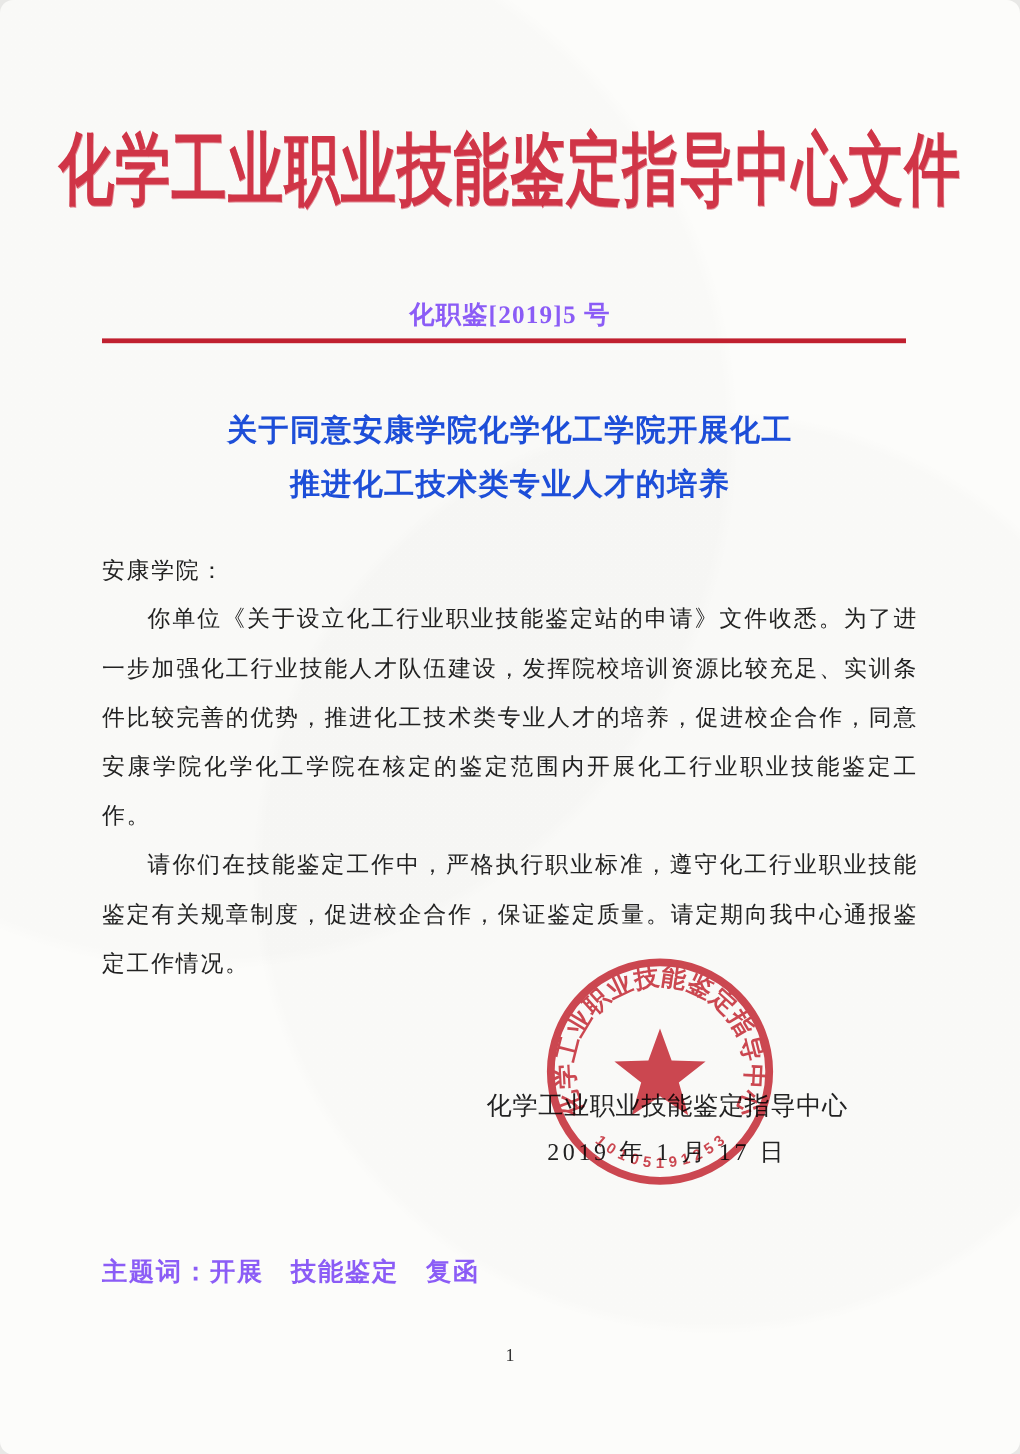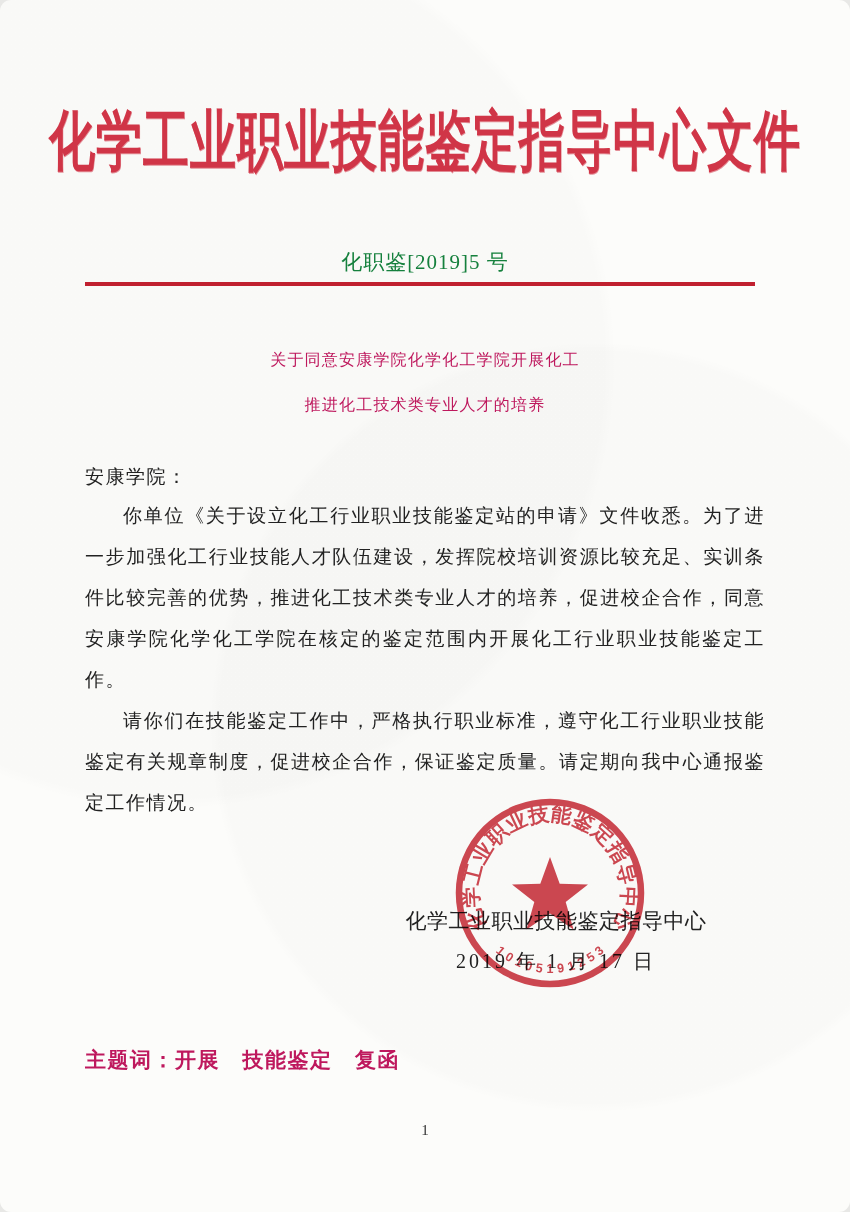--- a/index.html
+++ b/index.html
@@ -43,39 +43,40 @@
     color: #d03547;
     text-shadow: 0.5px 0.5px 0 rgba(208,53,71,0.55);
   }
 
   .doc-number {
     position: absolute;
     top: 248px; left: 0; right: 0;
     text-align: center;
     font-size: 21px;
     letter-spacing: 1px;
-    color: #15803d;
+    color: #8b5cf6;
+    font-weight: bold;
   }
 
   .red-rule {
     position: absolute;
     top: 282px; left: 85px;
     width: 670px; height: 4px;
     background: #c0202f;
   }
 
   .doc-title {
     position: absolute;
     top: 337px; left: 0; right: 0;
     text-align: center;
-    font-size: 16px;
-    font-weight: 400;
+    font-size: 25px;
+    font-weight: 700;
     line-height: 45px;
     letter-spacing: 1.2px;
-    color: #be185d;
+    color: #1d4ed8;
   }
 
   .body-text {
     position: absolute;
     top: 456px; left: 85px;
     width: 680px;
     font-size: 19px;
     line-height: 41px;
     letter-spacing: 1.5px;
     text-align: justify;
@@ -112,21 +113,21 @@
     pointer-events: none;
   }
 
   .keywords-line {
     position: absolute;
     top: 1046px; left: 85px;
     font-family: "Liberation Sans", "DejaVu Sans", sans-serif;
     font-weight: 600;
     font-size: 21px;
     letter-spacing: 1.5px;
-    color: #be185d;
+    color: #8b5cf6;
   }
 
   .page-number {
     position: absolute;
     top: 1122px; left: 0; right: 0;
     text-align: center;
     font-size: 15px;
     color: #333;
   }
 </style>

